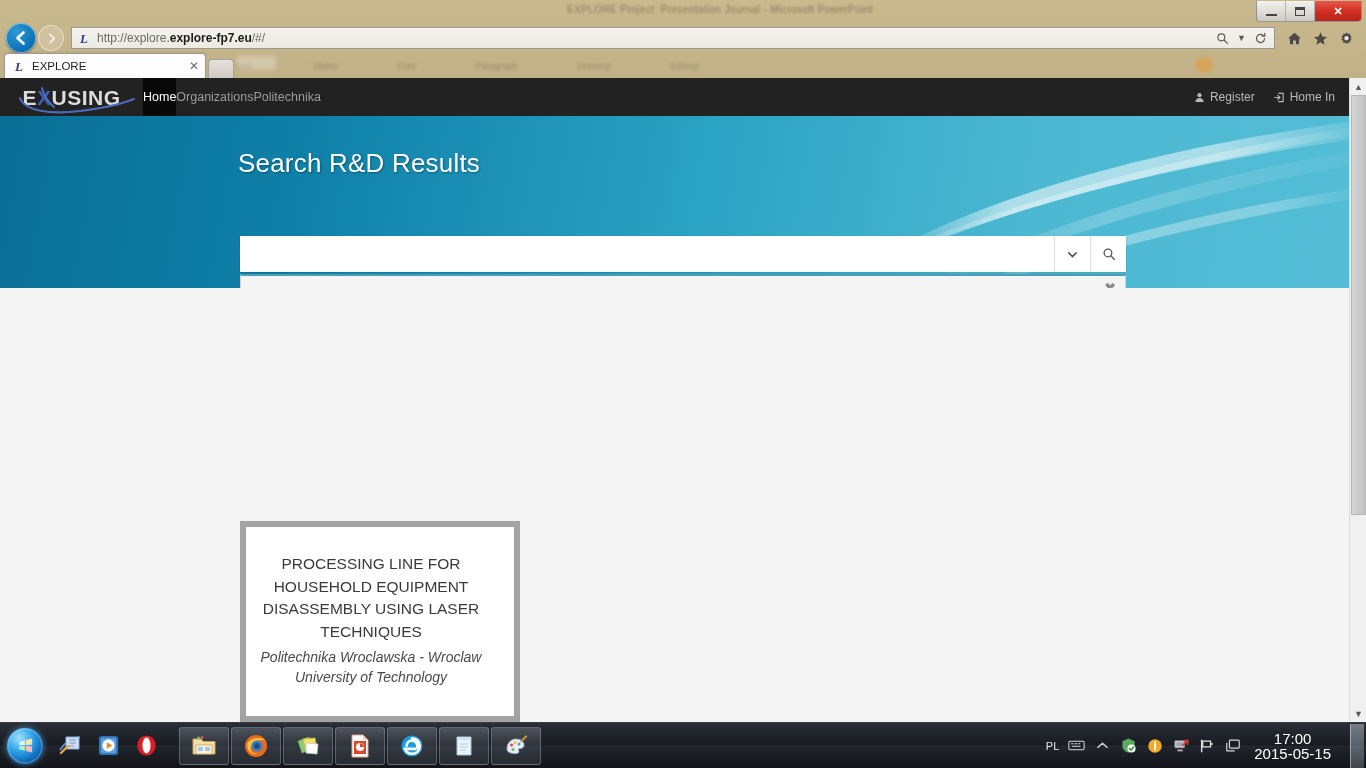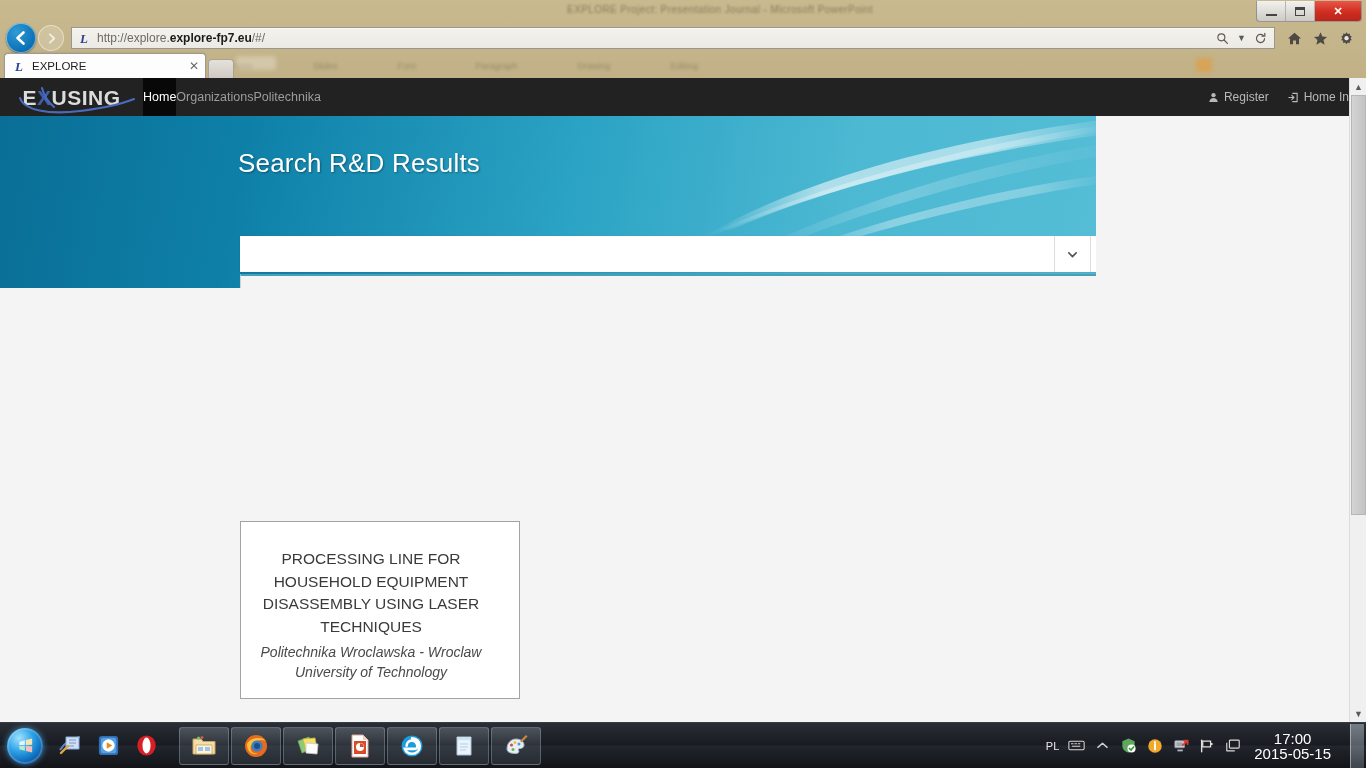--- a/index.html
+++ b/index.html
@@ -168,29 +168,29 @@
     overflow: visible; pointer-events: none;
   }
   .nav-items { display: flex; align-items: stretch; }
   .nav-item {
     display: flex; align-items: center; padding: 0 0;
     font-size: 12.5px; color: #9c9c9c;
   }
   .nav-item.active { background: #080808; color: #ffffff; }
   .nav-right {
     margin-left: auto; display: flex; align-items: center;
-    gap: 18px;
+    padding-right: 14px; gap: 18px;
   }
   .nav-right .nr {
     font-size: 12px; color: #b9b9b9; display: flex; align-items: center; gap: 5px;
   }
 
   
   .hero {
-    position: relative; width: 1096px; height: 172px;
+    position: relative; width: 1349px; height: 172px;
     background: linear-gradient(100deg, #0a6e96 0%, #0e80a8 22%, #2ba3c4 52%, #4cb8d2 76%, #55bdd6 100%);
     overflow: hidden;
     padding-left: 32px;
   }
   .hero .waves { position: absolute; inset: 0; }
   .hero-content { position: absolute; left: 0; top: 0; width: 100%; height: 100%; }
   .hero-title {
     position: absolute; left: 238px; top: 32px;
     font-size: 26px; color: #ffffff; font-weight: normal;
     text-shadow: 1px 1px 2px rgba(0,0,0,.35);
@@ -224,23 +224,23 @@
   }
   .panel-close {
     position: absolute; right: 9px; top: 5px;
     font-size: 14px; color: #8d8d8d; font-weight: bold; line-height: 1;
   }
   .panel-body { padding: 30px 19px 0 19px; }
 
   
   .result-card {
     position: absolute; left: 240px; top: 443px;
-    width: 280px; height: 178px;
+    width: 280px; height: 201px;
     background: #ffffff;
-    border: 1px solid #a3a3a3;
+    border: 6px solid #a3a3a3;
     padding: 26px 32px 0 14px;
     text-align: center;
   }
   .rc-title {
     font-size: 15.5px; color: #3a3a3a; line-height: 22.5px;
     font-weight: normal;
   }
   .rc-org {
     font-size: 14px; color: #4a4a4a; line-height: 20px; margin-top: 4px; font-style: italic;
   }

